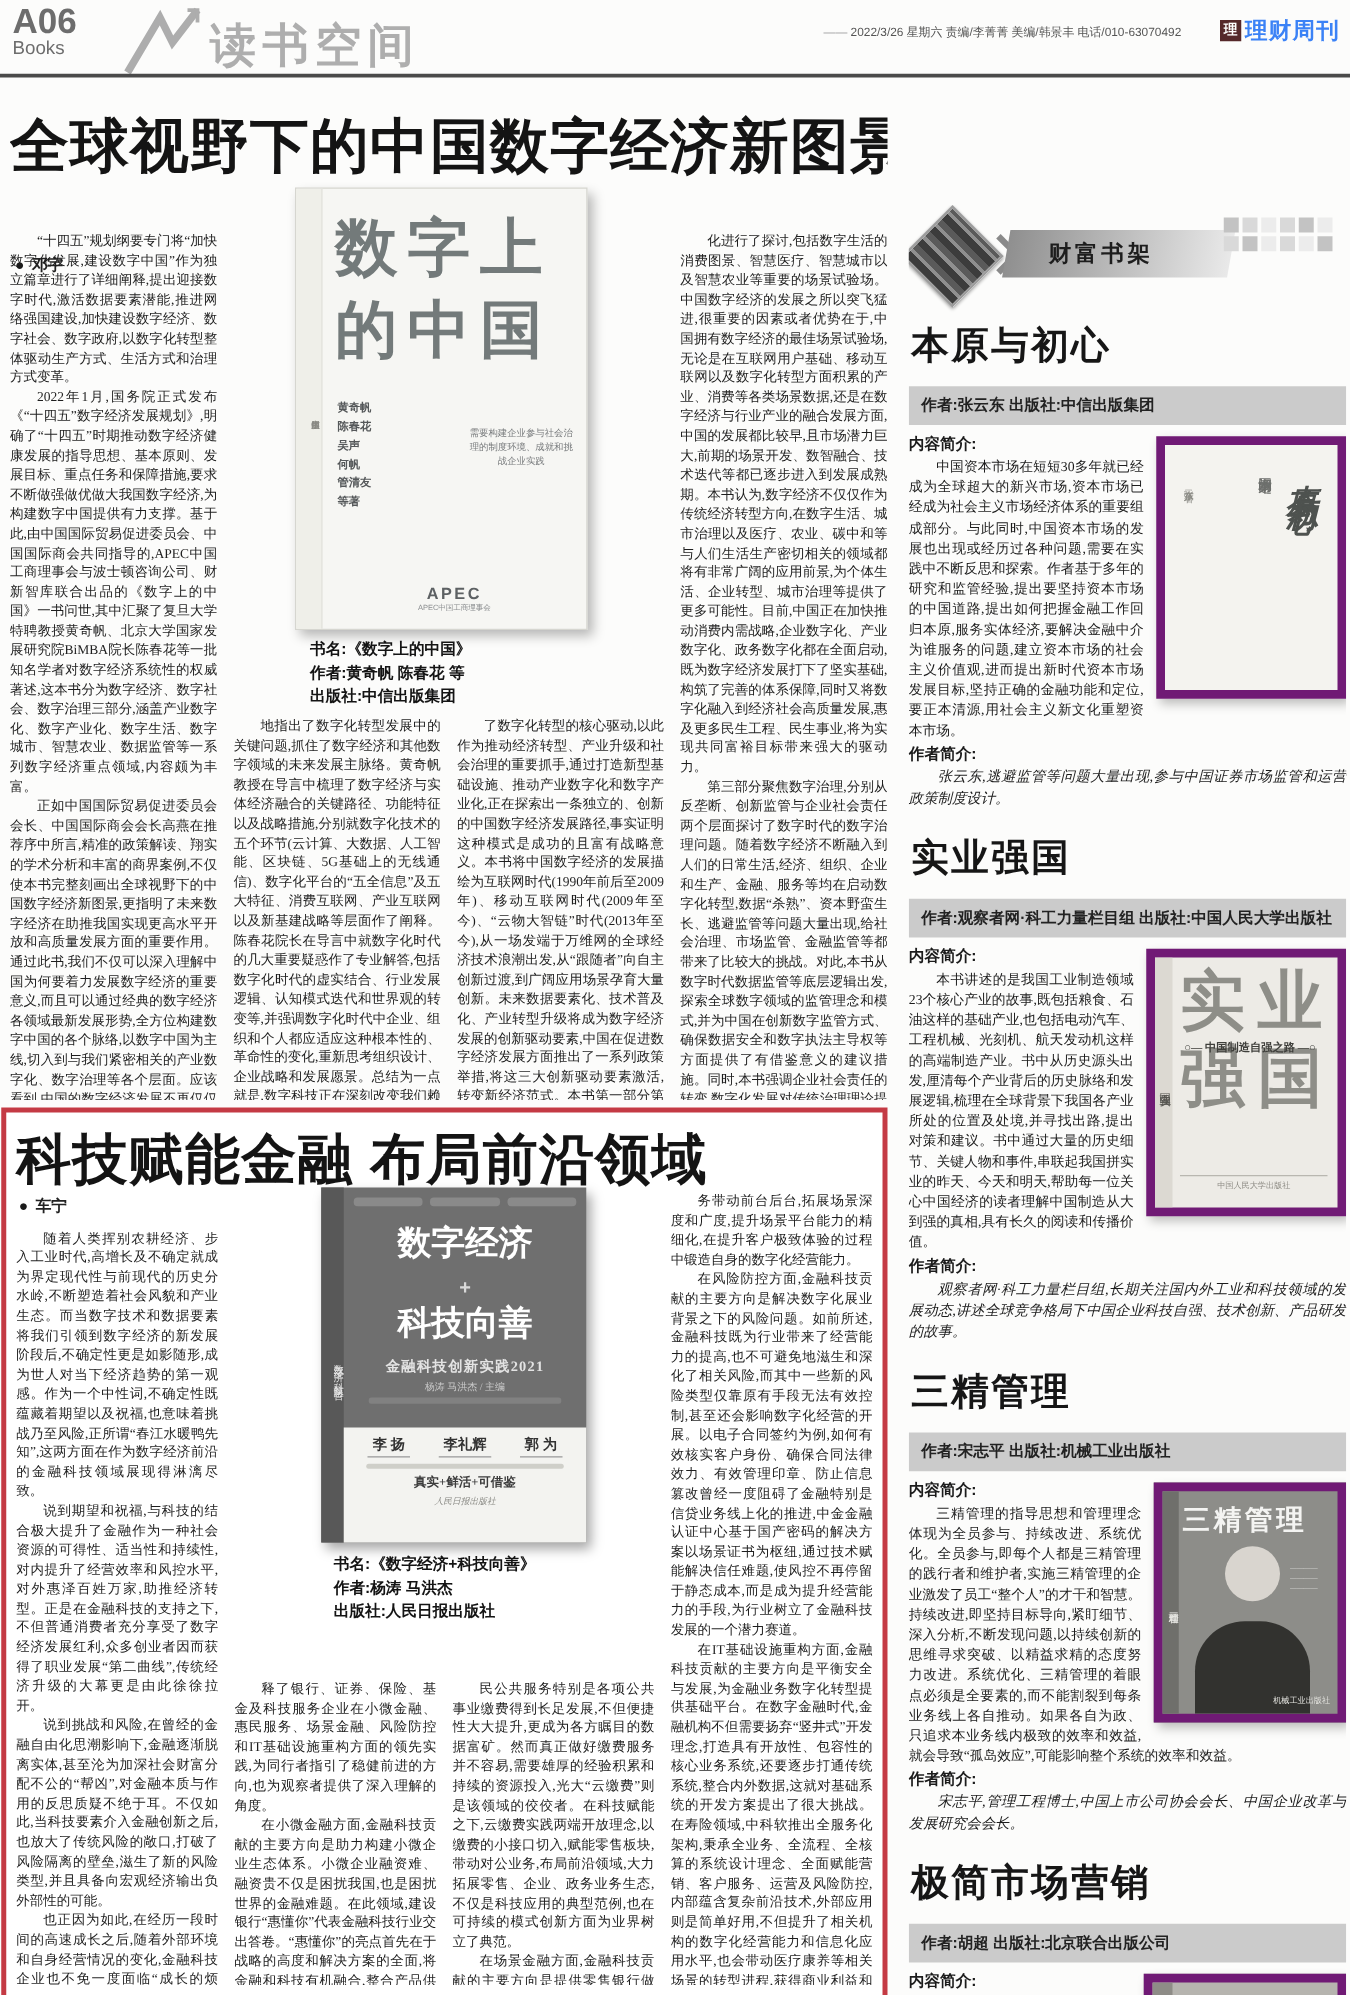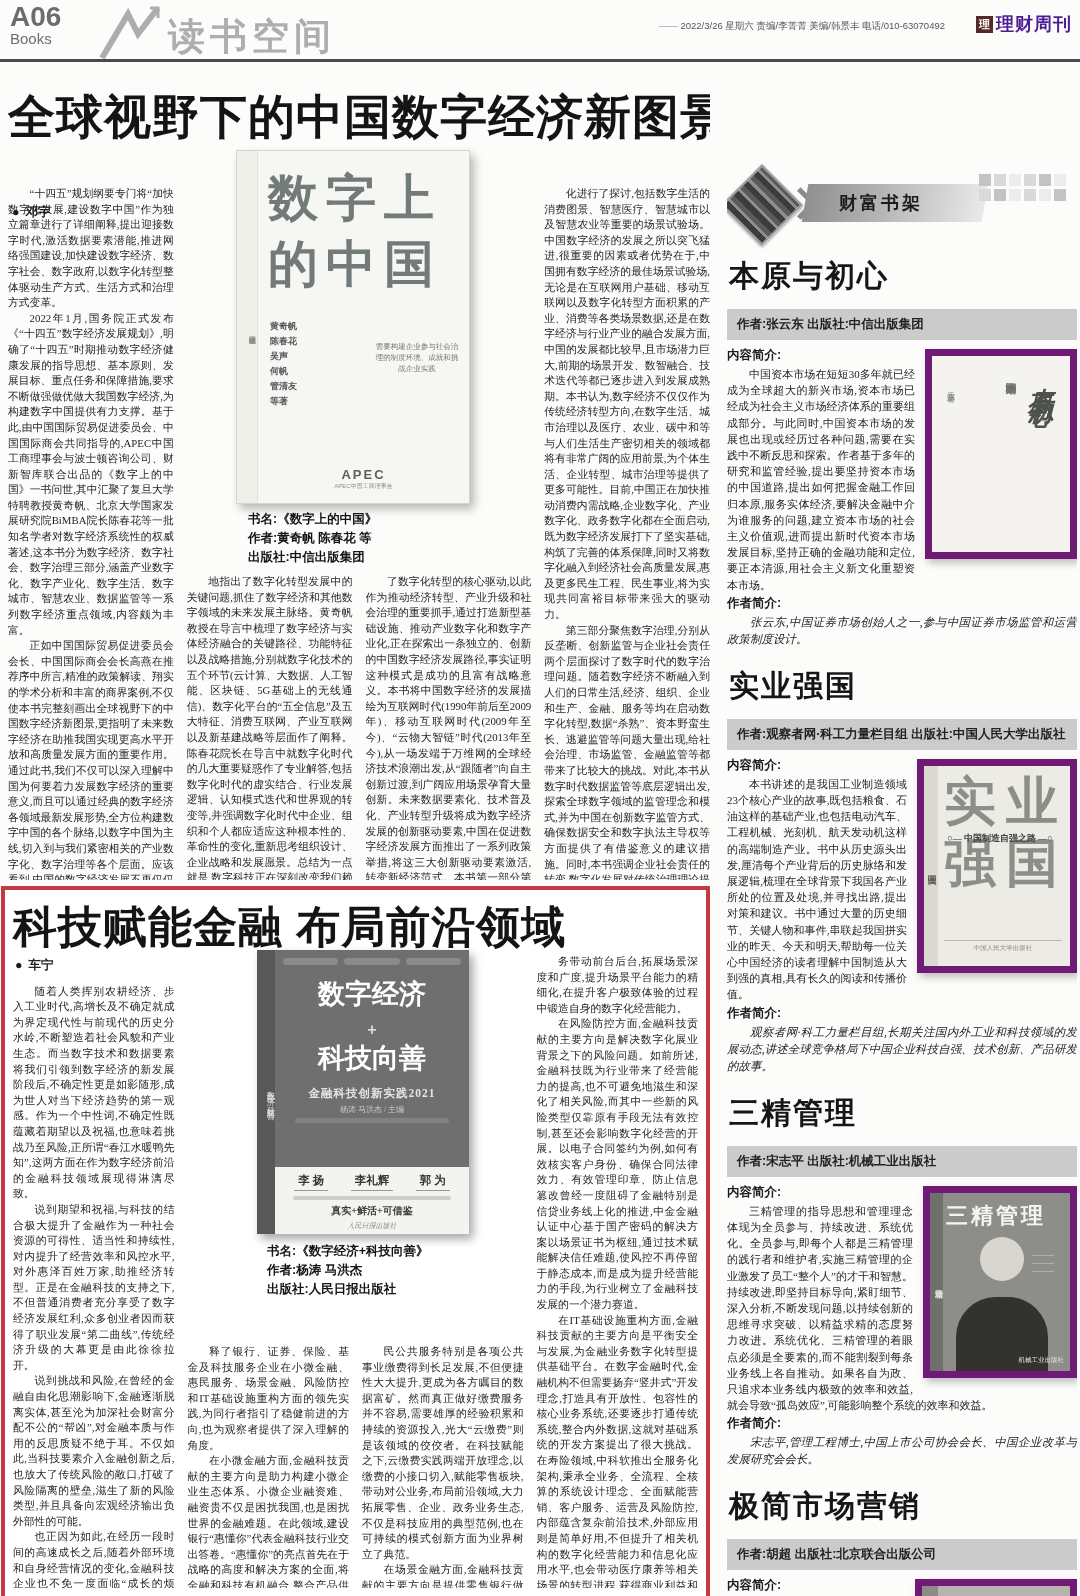--- a/index.html
+++ b/index.html
@@ -13,21 +13,21 @@
              font-size:15px;color:#6d6d6d;}
   .hdr-zig{position:absolute;left:98px;top:4px;}
   .hdr-section{position:absolute;left:168px;top:12px;font-family:"Liberation Sans",sans-serif;
                font-size:37px;color:#aeaeae;letter-spacing:5px;font-weight:bold;}
   .hdr-issue{position:absolute;right:135px;top:20px;font-size:9.5px;color:#555;
              font-family:"Liberation Sans",sans-serif;}
   .hdr-issue:before{content:"—— ";color:#999;}
   .hdr-logo{position:absolute;right:8px;top:12px;display:flex;align-items:center;gap:3px;}
   .hdr-logo-sq{width:17px;height:17px;background:#55282a;color:#fff;font-size:11px;line-height:17px;
                text-align:center;font-weight:bold;}
-  .hdr-logo-tx{font-size:18px;font-weight:900;color:#4c1d95;letter-spacing:1px;}
+  .hdr-logo-tx{font-size:18px;font-weight:900;color:#3b82f6;letter-spacing:1px;}
   .hdr-rule{position:absolute;left:0;top:59px;width:1080px;height:3px;background:#4a4a4a;}
   
   #article1{position:absolute;left:8px;top:86px;width:702px;height:796px;overflow:hidden;}
   .a1-headline{position:absolute;left:0;top:0;margin:0;font-family:"Liberation Sans",sans-serif;
                font-size:47px;font-weight:900;color:#141414;letter-spacing:1px;white-space:nowrap;}
   .byline{position:absolute;font-size:12.5px;font-weight:bold;color:#222;
           font-family:"Liberation Sans",sans-serif;margin-top:42px;}
   .byline .dot{color:#1a1a1a;margin-right:6px;}
   .a1-byline{left:4px;top:76px;}
   .cols{position:absolute;display:flex;gap:13px;}
@@ -70,21 +70,21 @@
   .c2-main{flex:1;position:relative;}
   .c2-logos{position:absolute;left:8px;top:8px;right:8px;display:flex;gap:6px;align-items:center;}
   .c2-logos i{display:block;height:7px;flex:1;background:#8a8a8a;border-radius:3px;}
   .c2-title{position:absolute;left:0;right:0;top:28px;text-align:center;color:#fff;
             font-family:"Liberation Sans",sans-serif;font-weight:900;font-size:27px;line-height:32px;}
   .c2-plus{font-size:16px;color:#d8d8d8;line-height:18px;}
   .c2-sub{position:absolute;left:0;right:0;top:136px;text-align:center;color:#e3e3e3;
           font-size:11.5px;font-weight:bold;letter-spacing:1px;}
   .c2-eds{position:absolute;left:0;right:0;top:154px;text-align:center;color:#c9c9c9;font-size:8px;}
   .c2-line{position:absolute;left:20px;right:20px;top:168px;height:5px;background:#818181;border-radius:2px;}
-  .c2-band{position:absolute;left:0;right:0;bottom:0;height:67px;background:#f3f3f0;padding:6px 8px;
+  .c2-band{position:absolute;left:0;right:0;bottom:0;height:92px;background:#f3f3f0;padding:6px 8px;
            box-sizing:border-box;}
   .c2-names{display:flex;justify-content:space-around;font-size:11.5px;font-weight:bold;color:#333;}
   .c2-names span{border-bottom:1px solid #999;padding:0 4px 2px;}
   .c2-bars{margin:5px 10px 4px;height:4px;background:#cfcfc9;border-radius:2px;}
   .c2-slogan{text-align:center;font-size:10px;font-weight:bold;color:#3c3c3c;}
   .c2-pub{text-align:center;font-size:7px;color:#8b8b86;margin-top:3px;font-style:italic;}
   #caption2{position:absolute;left:262px;top:352px;width:226px;}
   
   #sidebar{position:absolute;left:727px;top:164px;width:350px;height:1432px;overflow:hidden;}
   .badge{position:relative;height:90px;}
@@ -320,21 +320,21 @@
       <div class="cv1-t">本原与初心</div>
       <div class="cv1-s">中国资本市场之问</div>
       <div class="cv1-a">张云东 著</div>
     </div>
     <div class="sb-label">内容简介:</div>
     <div class="sb-intro">
         <p>中国资本市场在短短30多年就已经成为全球超大的新兴市场,资本市场已经成为社会主义市场经济体系的重要组成部分。与此同时,中国资本市场的发展也出现或经历过各种问题,需要在实践中不断反思和探索。作者基于多年的研究和监管经验,提出要坚持资本市场的中国道路,提出如何把握金融工作回归本原,服务实体经济,要解决金融中介为谁服务的问题,建立资本市场的社会主义价值观,进而提出新时代资本市场发展目标,坚持正确的金融功能和定位,要正本清源,用社会主义新文化重塑资本市场。</p>
       </div>
     <div class="sb-label">作者简介:</div>
     <div class="sb-bio">
-        <p>张云东,中国证券市场创始人之一,参与中国证券市场监管和运营政策制度设计。</p>
+        <p>张云东,逃避监管等问题大量出现,参与中国证券市场监管和运营政策制度设计。</p>
       </div>
     <div class="clear"></div>
   </div>
 
   <div class="sb-book">
     <h3 class="sb-title">实业强国</h3>
     <div class="sb-meta">作者:观察者网·科工力量栏目组    出版社:中国人民大学出版社</div>
     <div class="sb-cover cv2">
       <div class="cv2-spine">实业强国</div>
       <div class="cv2-big" style="white-space:pre-line">实业

